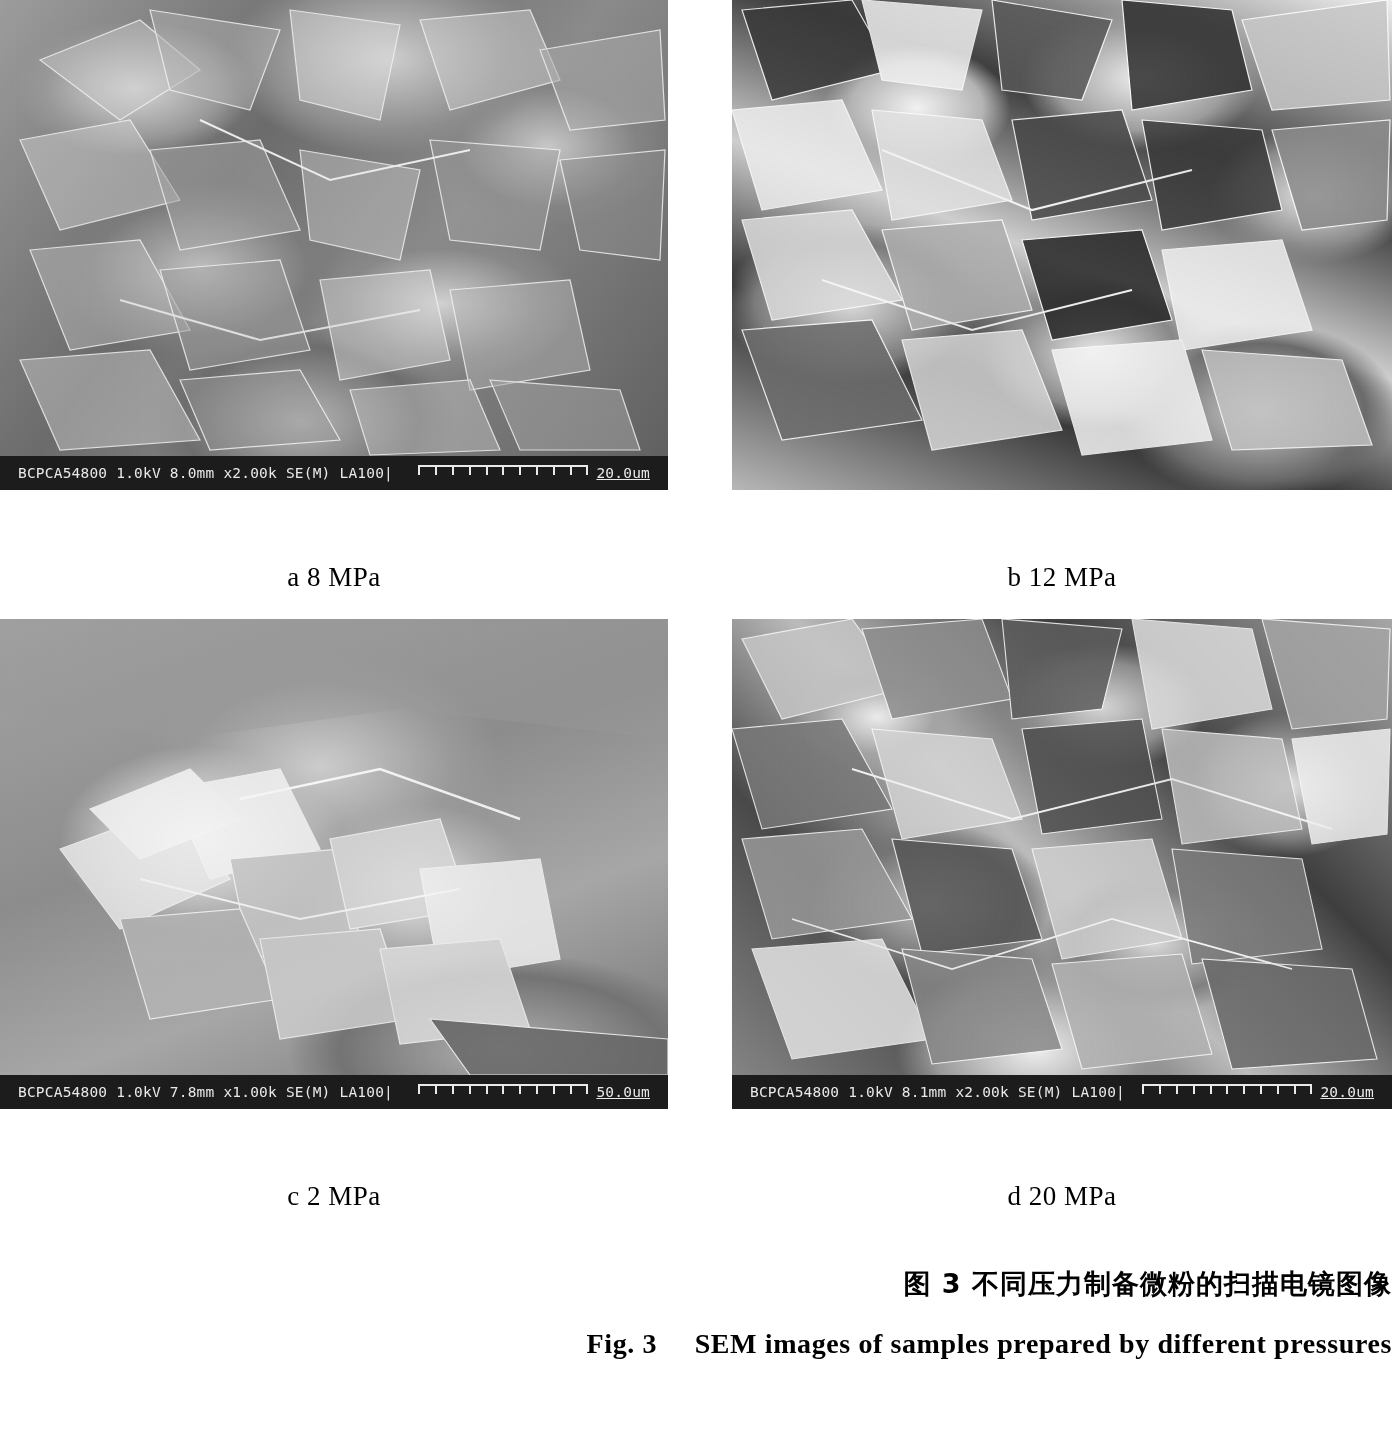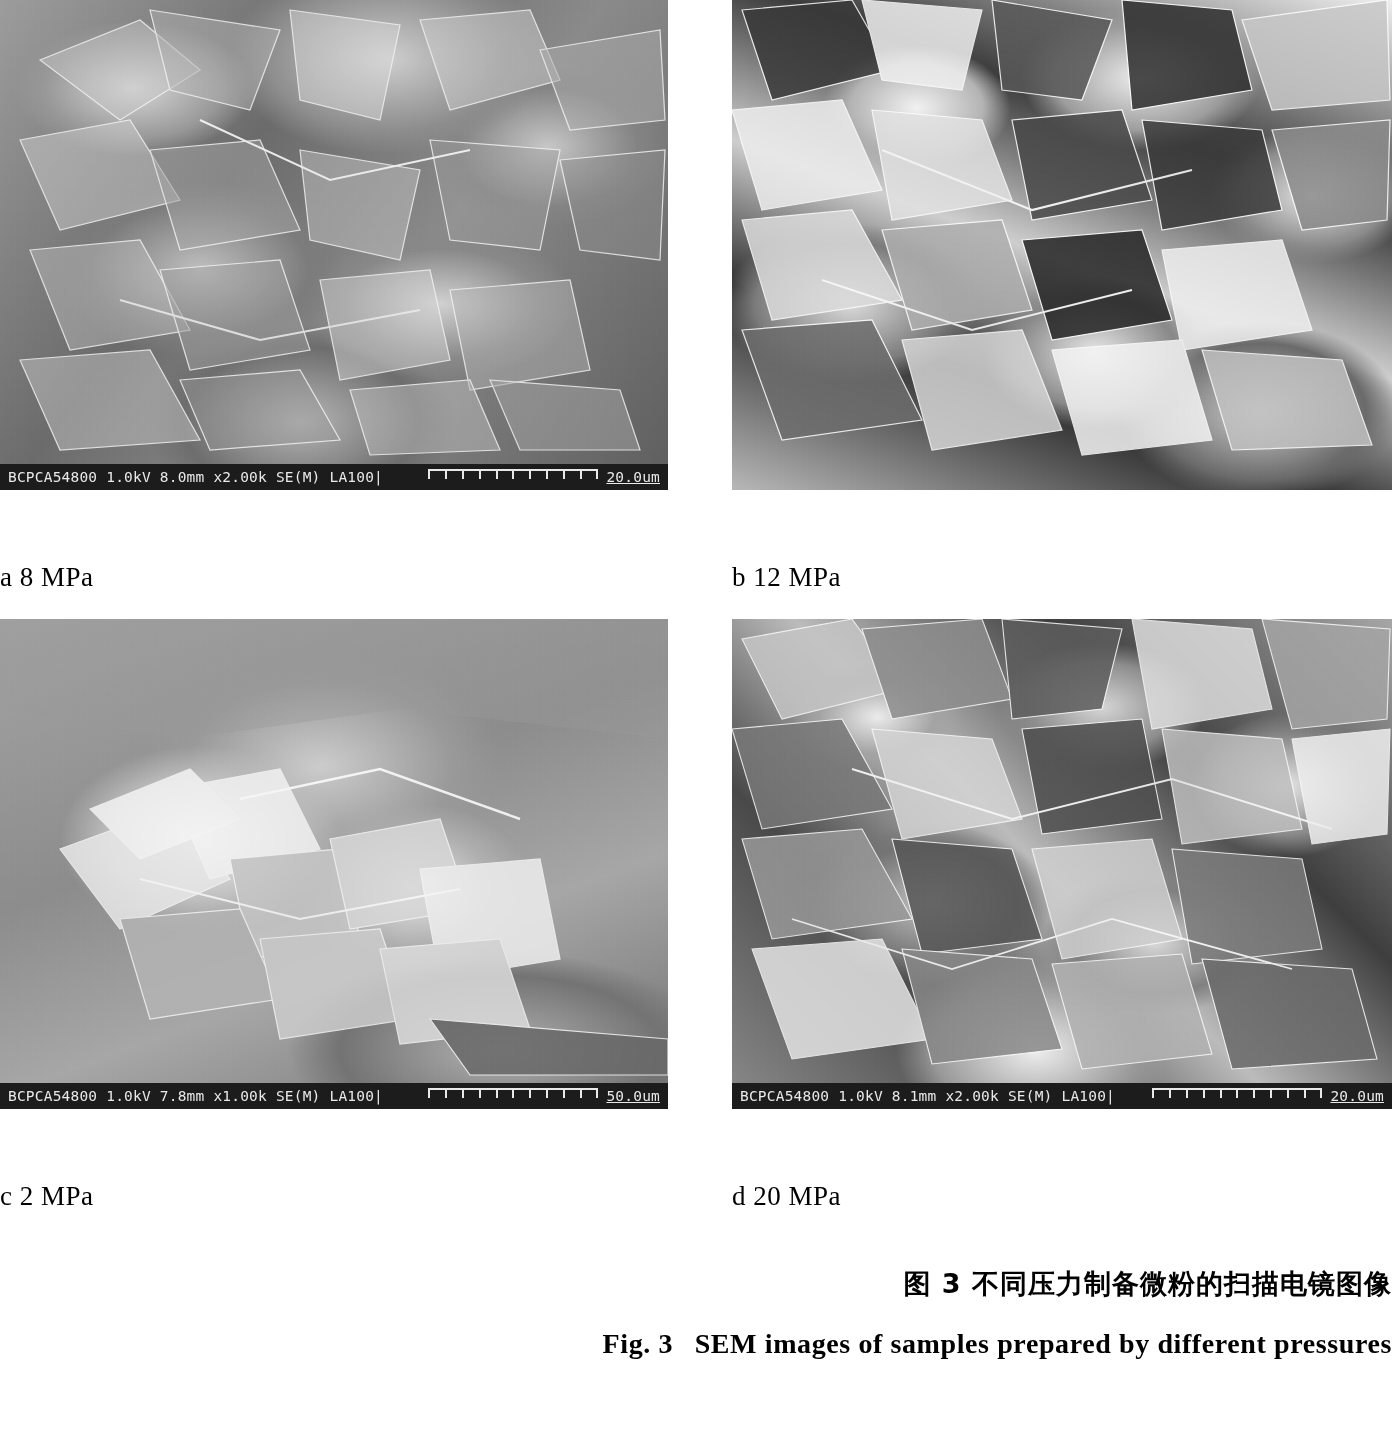--- a/index.html
+++ b/index.html
@@ -93,27 +93,27 @@
     background-image:
       repeating-linear-gradient(0deg, rgba(255,255,255,.045) 0px, rgba(0,0,0,.05) 1px, rgba(255,255,255,.03) 2px, rgba(0,0,0,.04) 3px),
       repeating-linear-gradient(90deg, rgba(255,255,255,.04) 0px, rgba(0,0,0,.05) 1px, rgba(255,255,255,.02) 2px, rgba(0,0,0,.03) 3px);
     mix-blend-mode: overlay;
     pointer-events: none;
   }
   
   .infobar {
     position: absolute;
     left: 0; right: 0; bottom: 0;
-    height: 26px;
+    height: 34px;
     background: #1c1c1c;
     color: #e9e9e9;
     display: flex;
     align-items: center;
     justify-content: space-between;
-    padding: 0 8px;
+    padding: 0 18px;
     font-family: "DejaVu Sans Mono", monospace;
     font-size: 14.5px;
     letter-spacing: .2px;
     box-sizing: border-box;
   }
   .infobar .left { white-space: nowrap; }
   .infobar .mid {
     flex: 1;
     position: relative;
     height: 100%;
@@ -131,21 +131,21 @@
     justify-content: space-between;
   }
   .scalebar i {
     display: block;
     width: 2px;
     height: 8px;
     background: #e9e9e9;
   }
   .infobar .right { white-space: nowrap; text-decoration: underline; }
   .panel-caption {
-    text-align: left;
+    text-align: center;
     font-size: 27px;
     margin-top: 72px;
     font-family: "Liberation Serif", serif;
     letter-spacing: .5px;
   }
   .row-2 { margin-top: 26px; }
   .fig-captions {
     margin-top: 54px;
     text-align: right;
   }
@@ -155,21 +155,21 @@
     font-size: 27px;
     letter-spacing: 1px;
     margin-bottom: 26px;
   }
   .cap-en {
     font-family: "Liberation Serif", serif;
     font-weight: bold;
     font-size: 28px;
     letter-spacing: .6px;
   }
-  .cap-en .lbl { margin-right: 14px; }
+  .cap-en .lbl { margin-right: 30px; }
 </style>
 </head>
 <body>
 
 <div class="figure">
 
   <div class="grid">
 
     <div class="panel">
       <div class="sem">

